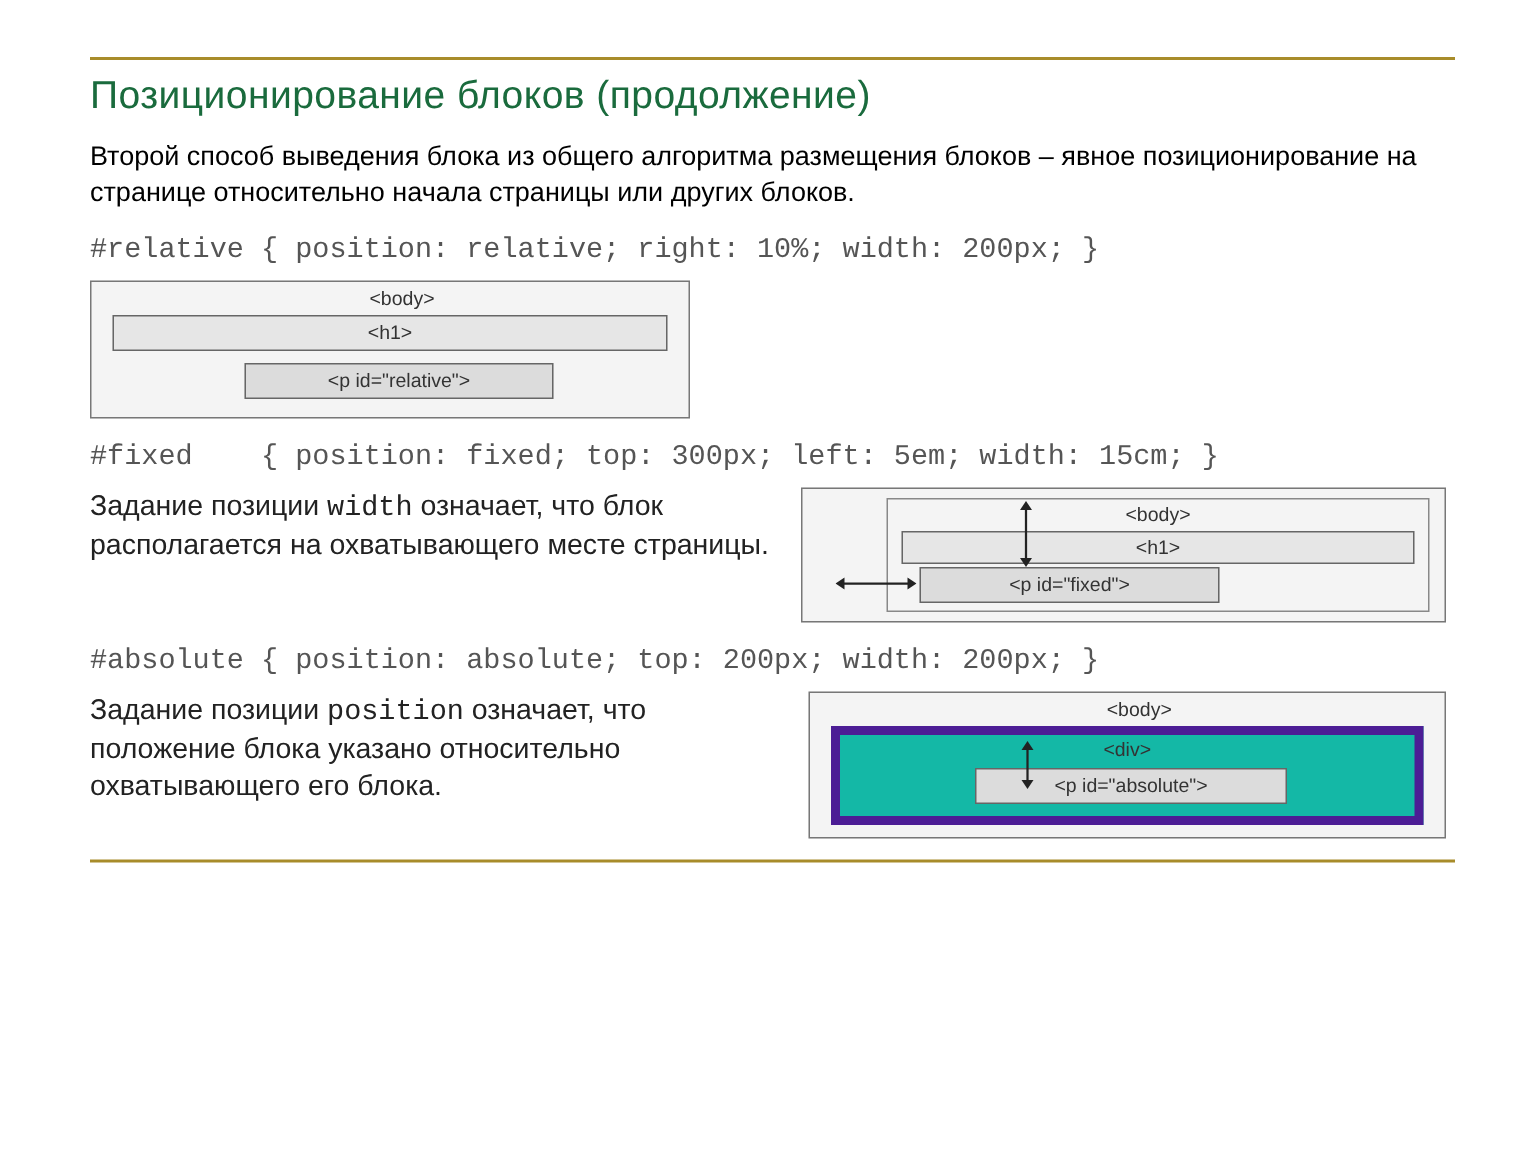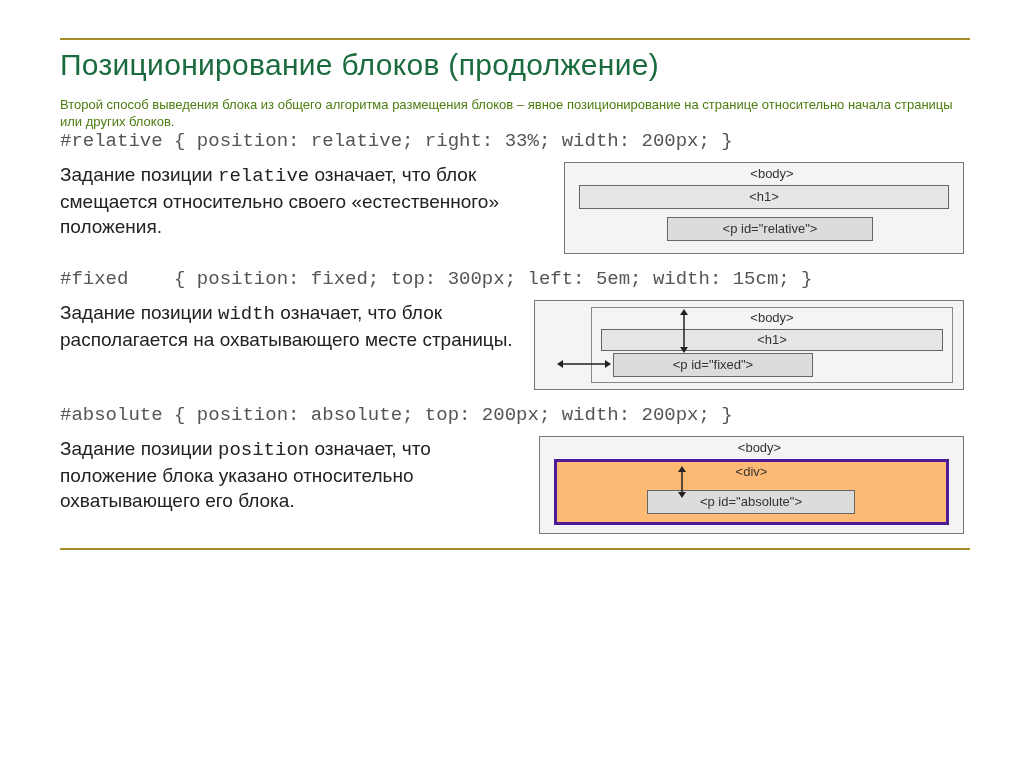--- a/index.html
+++ b/index.html
@@ -13,34 +13,35 @@
     padding: 38px 54px 0 54px;
   }
   .rule-top {
     border-top: 2px solid #a88c2a;
     margin-bottom: 4px;
     margin-left: 6px;
   }
   h1.title {
     color: #1a6b3d;
     font-weight: 400;
-    font-size: 30px;
+    font-size: 26px;
     margin: 8px 0 14px 6px;
     letter-spacing: 0.3px;
   }
   .rule-bottom {
     border-top: 2px solid #a88c2a;
     margin-top: 8px;
     margin-left: 6px;
   }
   .content { padding: 0 6px; }
   p.intro {
-    color: #4d7c0f;
-    font-size: 13px;
+    color: #000000;
+    font-size: 18px;
     line-height: 1.32;
+    margin-bottom: 14px;
   }
   p.code {
     font-family: "Courier New", Courier, monospace;
     color: #555;
     font-size: 19px;
     margin-bottom: 10px;
     white-space: pre;
   }
   .row {
     display: flex;
@@ -95,21 +96,21 @@
     position: absolute; left: 144px; top: 8px; height: 44px; width: 10px;
   }
   .d2 .arrow-h {
     position: absolute; left: 22px; top: 58px; width: 54px; height: 10px;
   }
   
   .d3 { width: 425px; height: 98px; }
   .d3 .body-label { text-align: center; padding-top: 3px; }
   .d3 .divbox {
     position: absolute; left: 14px; right: 14px; top: 22px; bottom: 8px;
-    border: 3px solid #4c1d95; background: #fdba74;
+    border: 6px solid #4c1d95; background: #14b8a6;
   }
   .d3 .div-label { text-align: center; padding-top: 2px; }
   .d3 .pbox {
     position: absolute; left: 90px; width: 208px; bottom: 8px; height: 24px;
     border: 1px solid #666; background: #dcdcdc; text-align: center; line-height: 22px;
   }
   .d3 .arrow-v {
     position: absolute; left: 120px; top: 4px; height: 32px; width: 10px;
   }
   .arrow-v svg, .arrow-h svg { display:block; }
@@ -118,25 +119,22 @@
 <body>
 
 <div class="rule-top"></div>
 
 <h1 class="title">Позиционирование блоков (продолжение)</h1>
 
 <div class="content">
 
   <p class="intro">Второй способ выведения блока из общего алгоритма размещения блоков – явное позиционирование на странице относительно начала страницы или других блоков.</p>
 
-  <p class="code">#relative { position: relative; right: 33%; width: 200px; }</p>
+  <p class="code">#relative { position: relative; right: 10%; width: 200px; }</p>
   <div class="row">
-    <div class="desc">
-      <span>Задание позиции </span><span class="mono">relative</span><span> означает, что блок смещается относительно своего «естественного» положения.</span>
-    </div>
     <div class="diagram d1">
       <div class="body-label">&lt;body&gt;</div>
       <div class="h1box">&lt;h1&gt;</div>
       <div class="pbox">&lt;p id="relative"&gt;</div>
     </div>
   </div>
 
   <p class="code">#fixed    { position: fixed; top: 300px; left: 5em; width: 15cm; }</p>
   <div class="row">
     <div class="desc">

